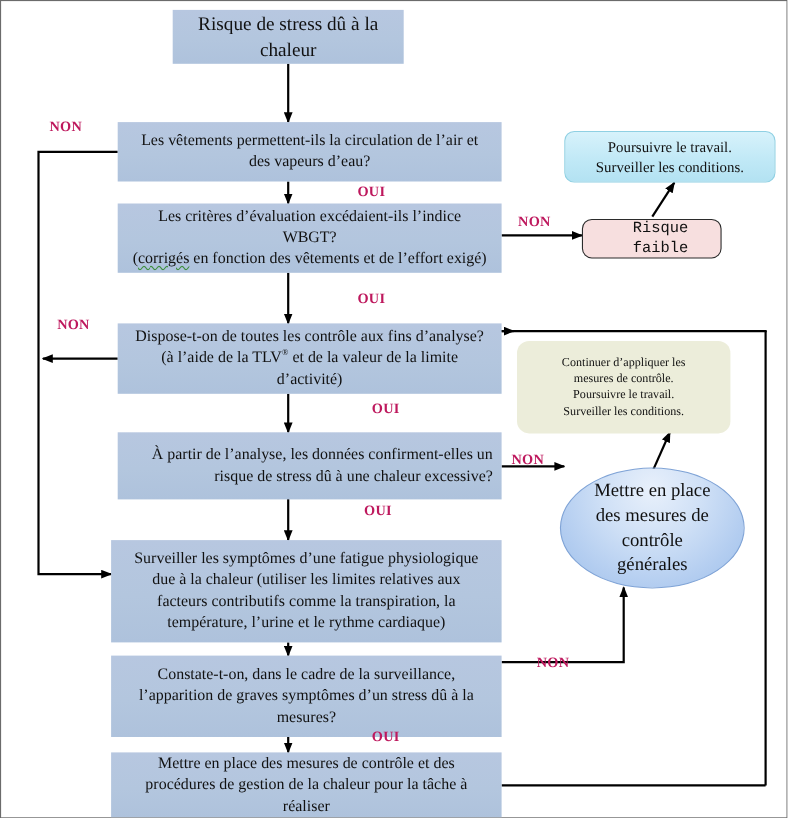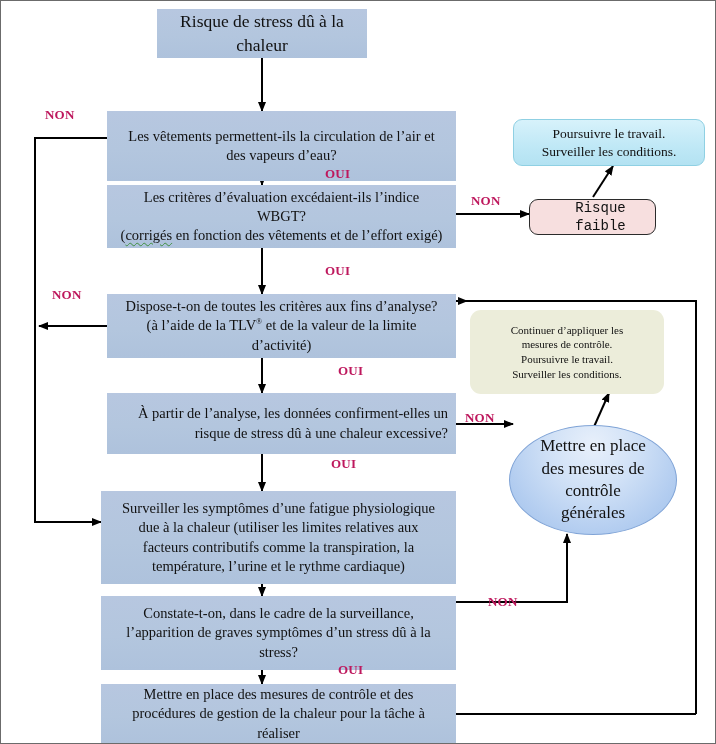--- a/index.html
+++ b/index.html
@@ -142,38 +142,38 @@
       <path d="M455,713 L695,713"></path>
 
       <path d="M455,601 L566,601 L566,533" marker-end="url(#ah)"></path>
     </g>
   </svg>
 
   <div class="node proc title" style="left:156px; top:8px; width:210px; height:49px;">
     <span>Risque de stress dû à la chaleur</span>
   </div>
 
-  <div class="node proc" style="left:106px; top:110px; width:349px; height:70px;">
+  <div class="node proc" style="left:106px; top:110px; width:349px; height:54px;">
     <span>
       <span>Les vêtements permettent-ils la circulation de l’air et</span><br>
       <span>des vapeurs d’eau?</span>
     </span>
   </div>
 
   <div class="node proc" style="left:106px; top:184px; width:349px; height:63px;">
     <span>
       <span>Les critères d’évaluation excédaient-ils l’indice</span><br>
       <span>WBGT?</span><br>
       <span><span>(</span><span class="grammar">corrigés</span><span> en fonction des vêtements et de l’effort exigé)</span></span>
     </span>
   </div>
 
   <div class="node proc" style="left:106px; top:293px; width:349px; height:64px;">
     <span>
-      <span>Dispose-t-on de toutes les critères aux fins d’analyse?</span><br>
+      <span>Dispose-t-on de toutes les contrôle aux fins d’analyse?</span><br>
       <span><span>(à l’aide de la TLV</span><sup class="reg">®</sup><span> et de la valeur de la limite</span></span><br>
       <span>d’activité)</span>
     </span>
   </div>
 
   <div class="node proc" style="left:106px; top:392px; width:349px; height:61px;text-align:right;">
     <span>
       <span>À partir de l’analyse, les données confirment-elles un</span><br>
       <span>risque de stress dû à une chaleur excessive?</span>
     </span>
@@ -185,21 +185,21 @@
       <span>due à la chaleur (utiliser les limites relatives aux</span><br>
       <span>facteurs contributifs comme la transpiration, la</span><br>
       <span>température, l’urine et le rythme cardiaque)</span>
     </span>
   </div>
 
   <div class="node proc" style="left:100px; top:595px; width:355px; height:74px;">
     <span>
       <span>Constate-t-on, dans le cadre de la surveillance,</span><br>
       <span>l’apparition de graves symptômes d’un stress dû à la</span><br>
-      <span>stress?</span>
+      <span>mesures?</span>
     </span>
   </div>
 
   <div class="node proc" style="left:100px; top:683px; width:355px; height:60px;">
     <span>
       <span>Mettre en place des mesures de contrôle et des</span><br>
       <span>procédures de gestion de la chaleur pour la tâche à</span><br>
       <span>réaliser</span>
     </span>
   </div>

